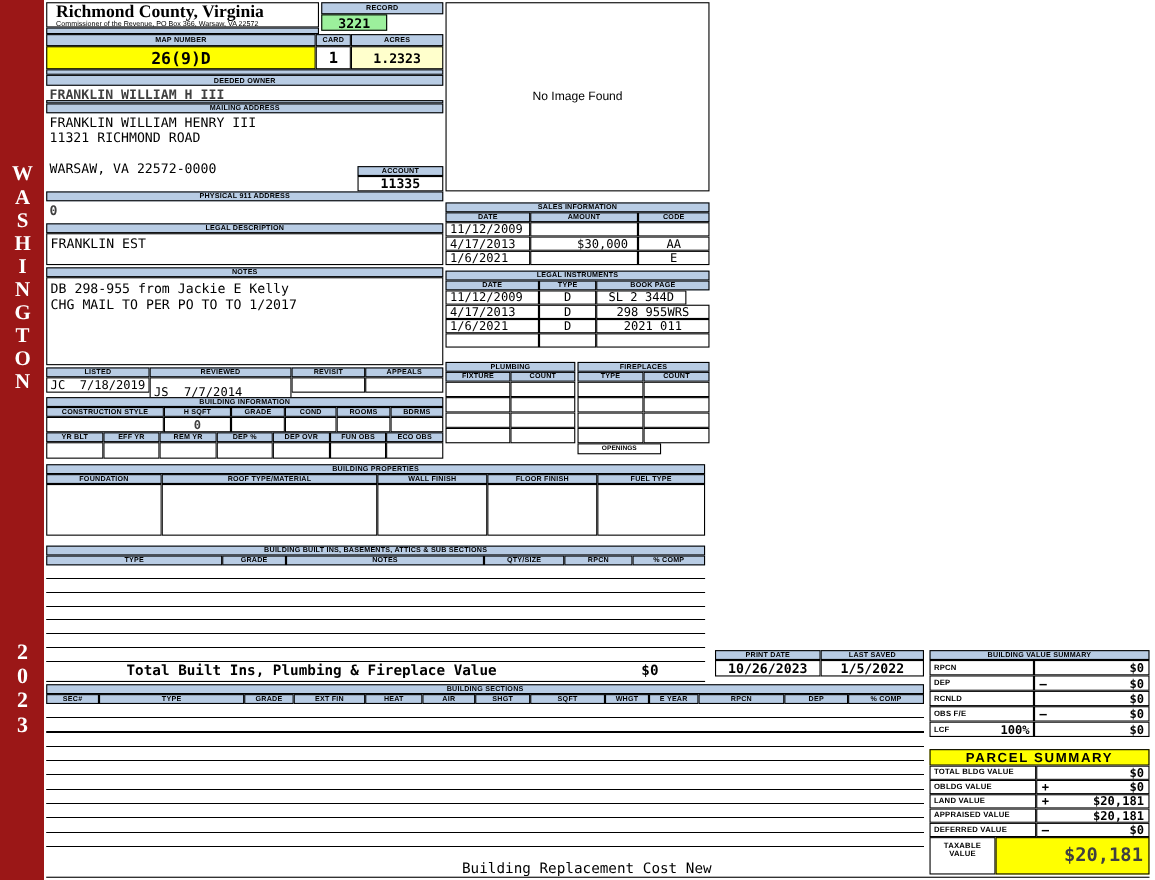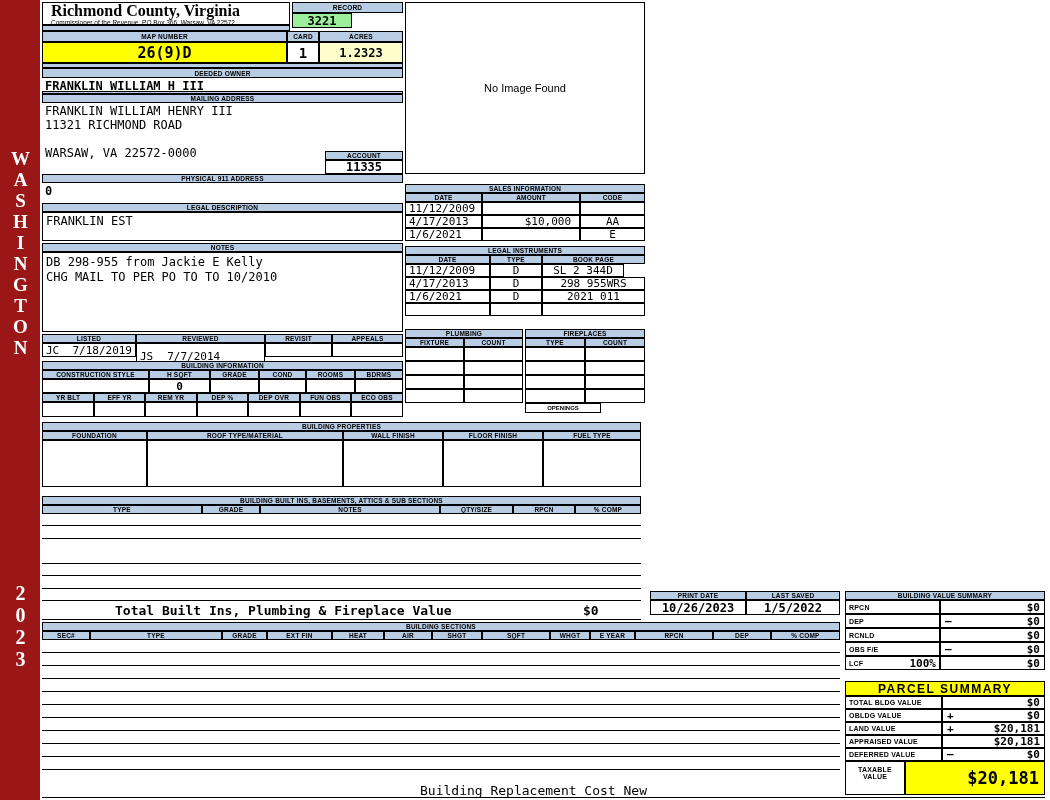--- a/index.html
+++ b/index.html
@@ -8,21 +8,21 @@
           font-family:"Liberation Sans", sans-serif; color:#000; }
   .hdr { position:absolute; background:#b8cce4; border:1px solid #000;
          font:bold 6.5px "Liberation Sans", sans-serif; letter-spacing:.2px;
          display:flex; align-items:center; justify-content:center; white-space:nowrap; }
   .strip { position:absolute; background:#b8cce4; border:1px solid #000; }
   .cell { position:absolute; border:1px solid #000; background:#fff; }
   .abs  { position:absolute; }
   .mono12 { font:12px "DejaVu Sans Mono","Liberation Mono",monospace; white-space:pre; }
   .mono11 { font:11px "DejaVu Sans Mono","Liberation Mono",monospace; white-space:pre; }
   .b { font-weight:bold; }
-  .red { color:#000000; }
+  .red { color:#404040; }
   .flexc { display:flex; align-items:center; justify-content:center; }
   .flexl { display:flex; align-items:center; }
   .flexsb { display:flex; align-items:center; justify-content:space-between; }
   .sidebar { position:absolute; left:0; top:0; width:40px; height:800px; background:#9b1717; }
   .side-txt { position:absolute; left:50%; transform:translateX(-50%);
               writing-mode:vertical-lr; text-orientation:upright;
               color:#fff; font-family:"Liberation Serif", serif; font-weight:bold; white-space:nowrap; }
   .rowlines { position:absolute;
       background-image:repeating-linear-gradient(to bottom, transparent 0, transparent 11.5px, #000 11.5px, #000 12.5px); }
   .rowlines13 { position:absolute;
@@ -71,21 +71,21 @@
   <div class="abs mono12 b red" style="left:45px; top:184px;">0</div>
 
   <div class="hdr" style="left:42px; top:203px; width:361px; height:9px;">LEGAL DESCRIPTION</div>
   <div class="cell" style="left:42px; top:212px; width:361px; height:29px;">
     <div class="mono12" style="padding:1px 3px;">FRANKLIN EST</div>
   </div>
 
   <div class="hdr" style="left:42px; top:243px; width:361px; height:9px;">NOTES</div>
   <div class="cell" style="left:42px; top:252px; width:361px; height:80px;">
     <div class="mono12" style="padding:2px 3px 0; line-height:15px;">DB 298-955 from Jackie E Kelly</div>
-    <div class="mono12" style="padding:0 3px; line-height:15px;">CHG MAIL TO PER PO TO TO 10/2010</div>
+    <div class="mono12" style="padding:0 3px; line-height:15px;">CHG MAIL TO PER PO TO TO 1/2017</div>
   </div>
 
   <div class="hdr" style="left:42px; top:334px; width:94px; height:9px;">LISTED</div>
   <div class="hdr" style="left:136px; top:334px; width:129px; height:9px;">REVIEWED</div>
   <div class="hdr" style="left:265px; top:334px; width:67px; height:9px;">REVISIT</div>
   <div class="hdr" style="left:332px; top:334px; width:71px; height:9px;">APPEALS</div>
   <div class="cell flexsb mono11" style="left:42px; top:343px; width:94px; height:14px; padding:0 3px;">
     <span>JC</span>
     <span>7/18/2019</span>
   </div>
@@ -264,21 +264,21 @@
 
   <div class="hdr" style="left:405px; top:184px; width:240px; height:9px;">SALES INFORMATION</div>
   <div class="hdr" style="left:405px; top:193px; width:77px; height:9px;">DATE</div>
   <div class="hdr" style="left:482px; top:193px; width:98px; height:9px;">AMOUNT</div>
   <div class="hdr" style="left:580px; top:193px; width:65px; height:9px;">CODE</div>
 
   <div class="cell flexl mono11" style="left:405px; top:202px; width:77px; height:13px; padding-left:3px;">11/12/2009</div>
   <div class="cell flexl mono11" style="left:482px; top:202px; width:98px; height:13px; justify-content:flex-end; padding-right:8px;"></div>
   <div class="cell flexc mono11" style="left:580px; top:202px; width:65px; height:13px;"></div>
   <div class="cell flexl mono11" style="left:405px; top:215px; width:77px; height:13px; padding-left:3px;">4/17/2013</div>
-  <div class="cell flexl mono11" style="left:482px; top:215px; width:98px; height:13px; justify-content:flex-end; padding-right:8px;">$10,000</div>
+  <div class="cell flexl mono11" style="left:482px; top:215px; width:98px; height:13px; justify-content:flex-end; padding-right:8px;">$30,000</div>
   <div class="cell flexc mono11" style="left:580px; top:215px; width:65px; height:13px;">AA</div>
   <div class="cell flexl mono11" style="left:405px; top:228px; width:77px; height:13px; padding-left:3px;">1/6/2021</div>
   <div class="cell flexl mono11" style="left:482px; top:228px; width:98px; height:13px; justify-content:flex-end; padding-right:8px;"></div>
   <div class="cell flexc mono11" style="left:580px; top:228px; width:65px; height:13px;">E</div>
 
   <div class="hdr" style="left:405px; top:246px; width:240px; height:9px;">LEGAL INSTRUMENTS</div>
   <div class="hdr" style="left:405px; top:255px; width:85px; height:9px;">DATE</div>
   <div class="hdr" style="left:490px; top:255px; width:52px; height:9px;">TYPE</div>
   <div class="hdr" style="left:542px; top:255px; width:103px; height:9px;">BOOK PAGE</div>
 

